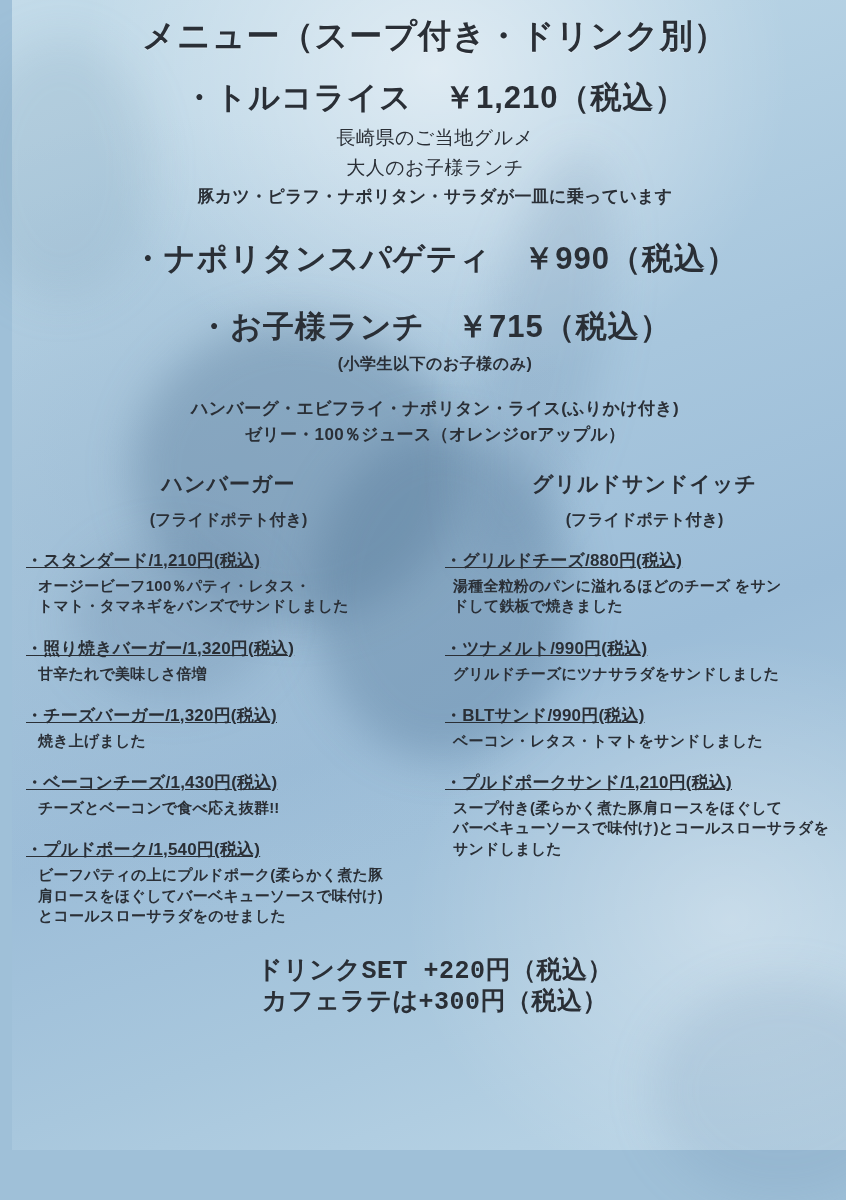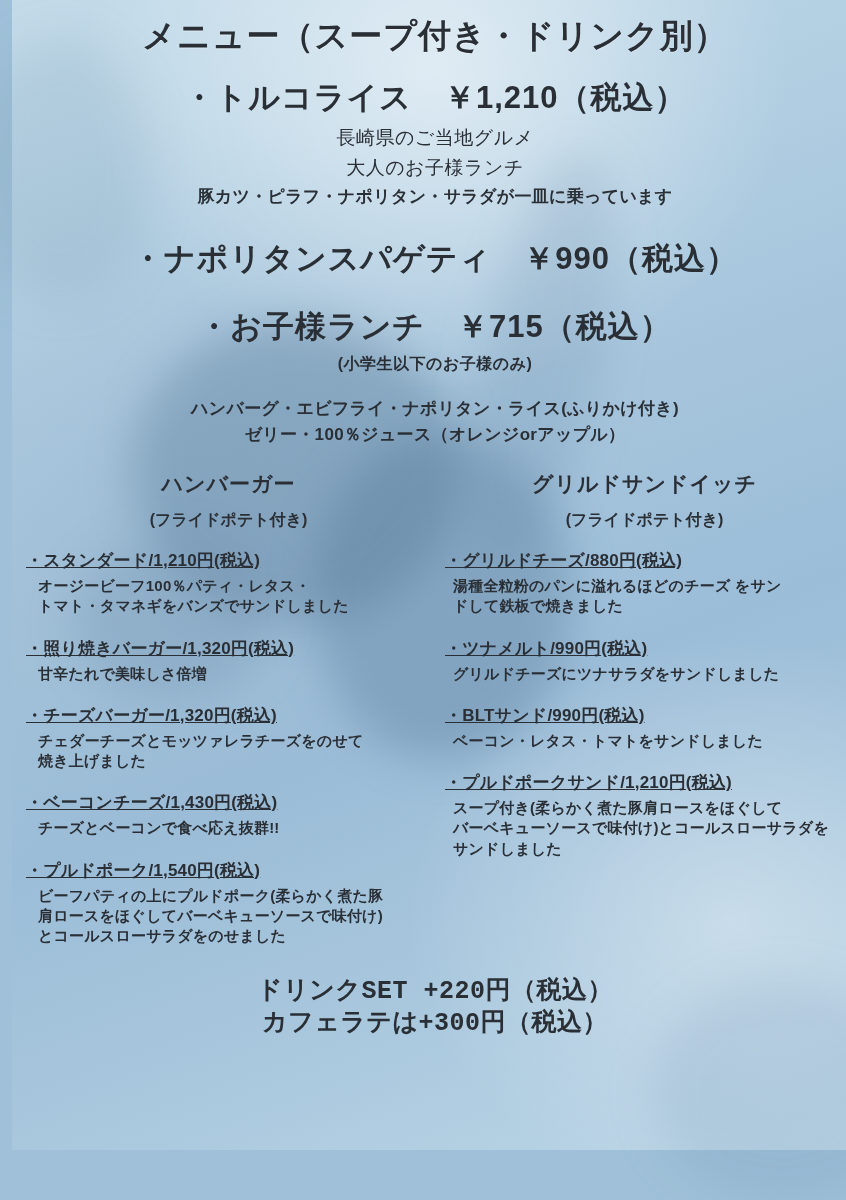--- a/index.html
+++ b/index.html
@@ -196,21 +196,20 @@
         <div class="entry">
           <div class="entry-name line">・照り焼きバーガー/1,320円(税込)</div>
           <div class="entry-desc">
             <div>甘辛たれで美味しさ倍増</div>
           </div>
         </div>
 
         <div class="entry">
           <div class="entry-name line">・チーズバーガー/1,320円(税込)</div>
           <div class="entry-desc">
-            <div>チェダーチーズとモッツァレラチーズをのせて</div>
             <div>焼き上げました</div>
           </div>
         </div>
 
         <div class="entry">
           <div class="entry-name line">・ベーコンチーズ/1,430円(税込)</div>
           <div class="entry-desc">
             <div>チーズとベーコンで食べ応え抜群!!</div>
           </div>
         </div>

